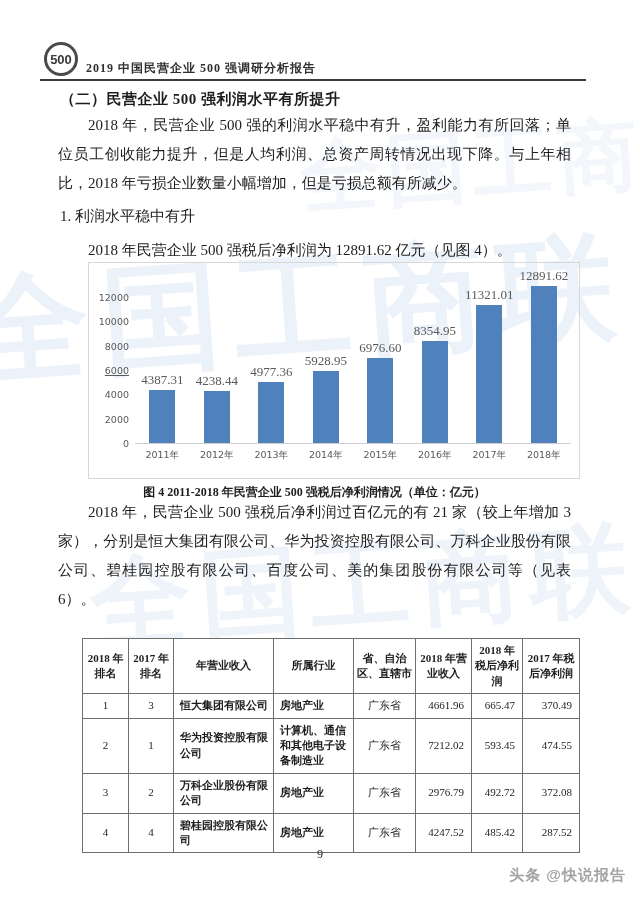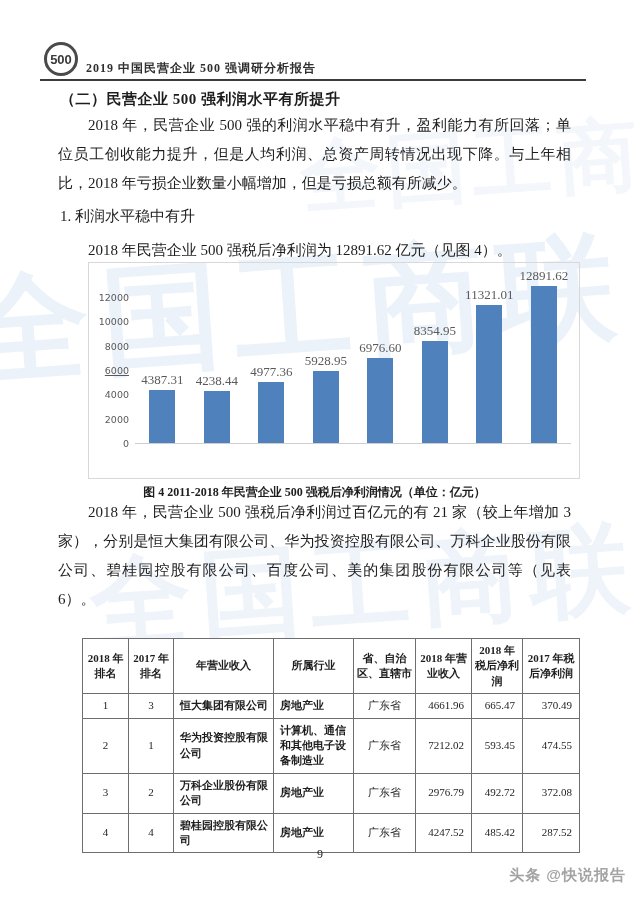--- a/index.html
+++ b/index.html
@@ -120,20 +120,30 @@
             <div class="bargrp">
               <div class="barlabel" style="color: rgb(89, 89, 89);">11321.01</div>
               <div class="bar" style="height: 137.9px; background: rgb(79, 129, 189);"></div>
             </div>
             <div class="bargrp">
               <div class="barlabel" style="color: rgb(89, 89, 89);">12891.62</div>
               <div class="bar" style="height: 157px; background: rgb(79, 129, 189);"></div>
             </div>
           </div>
         </div>
+      <div class="xlabels" id="xlabels">
+          <div class="xlab">2011年</div>
+          <div class="xlab">2012年</div>
+          <div class="xlab">2013年</div>
+          <div class="xlab">2014年</div>
+          <div class="xlab">2015年</div>
+          <div class="xlab">2016年</div>
+          <div class="xlab">2017年</div>
+          <div class="xlab">2018年</div>
+        </div>
     </div>
   </div>
 
   <div class="layer caption fig-cap">图 4 2011-2018 年民营企业 500 强税后净利润情况（单位：亿元）</div>
 
   <div class="layer para p3">2018 年，民营企业 500 强税后净利润过百亿元的有 21 家（较上年增加 3 家），分别是恒大集团有限公司、华为投资控股有限公司、万科企业股份有限公司、碧桂园控股有限公司、百度公司、美的集团股份有限公司等（见表 6）。</div>
 
 
   <div class="layer tbl-wrap">
     <table>

